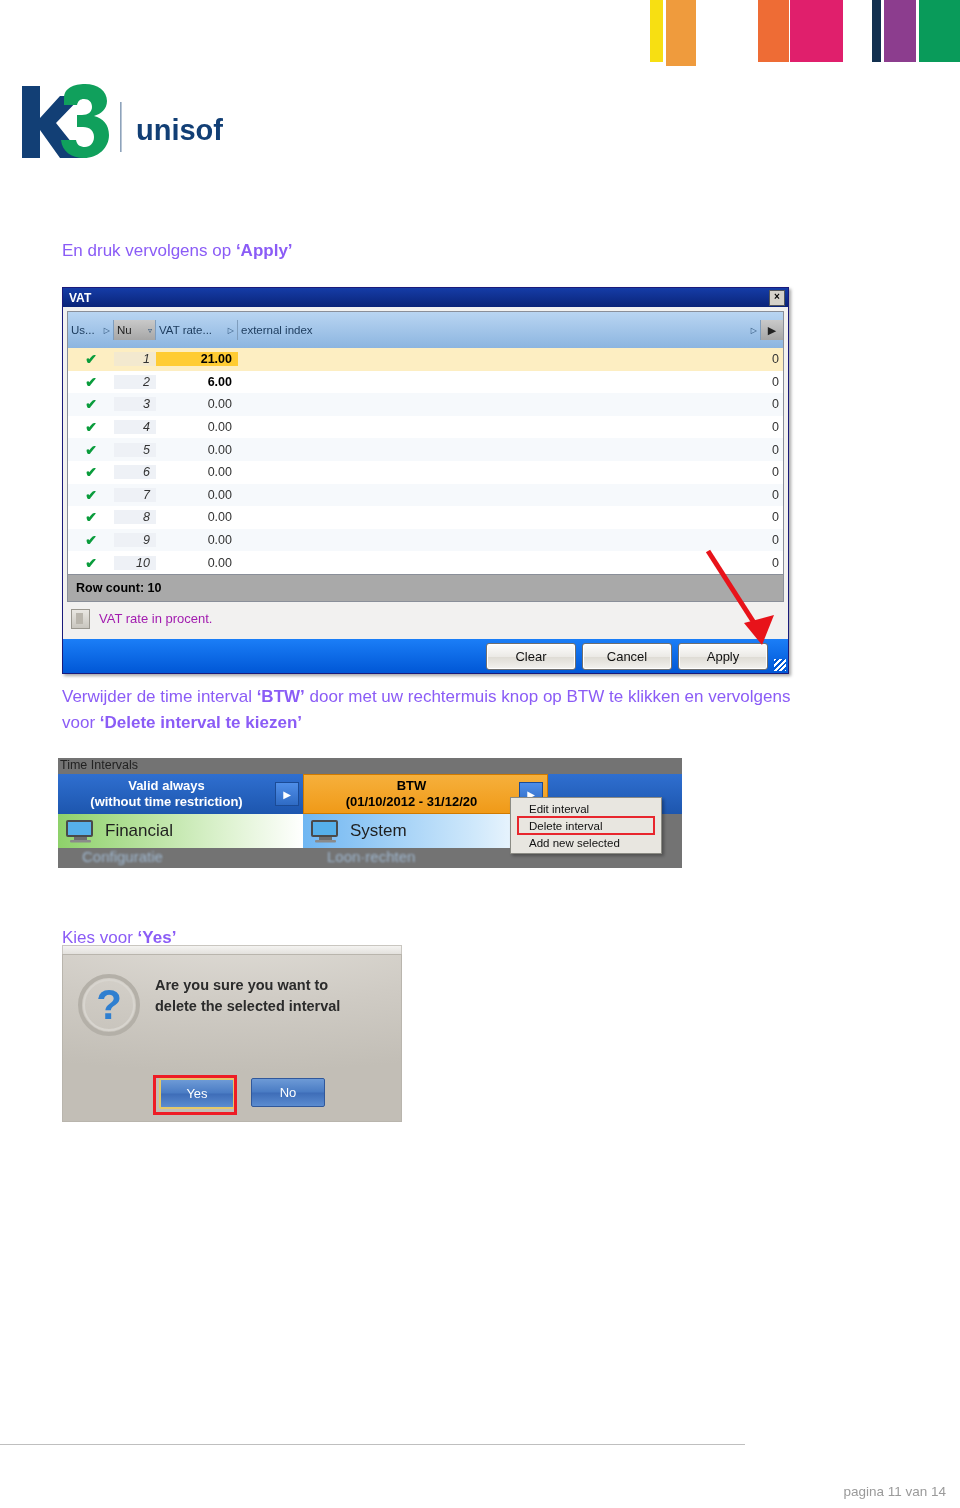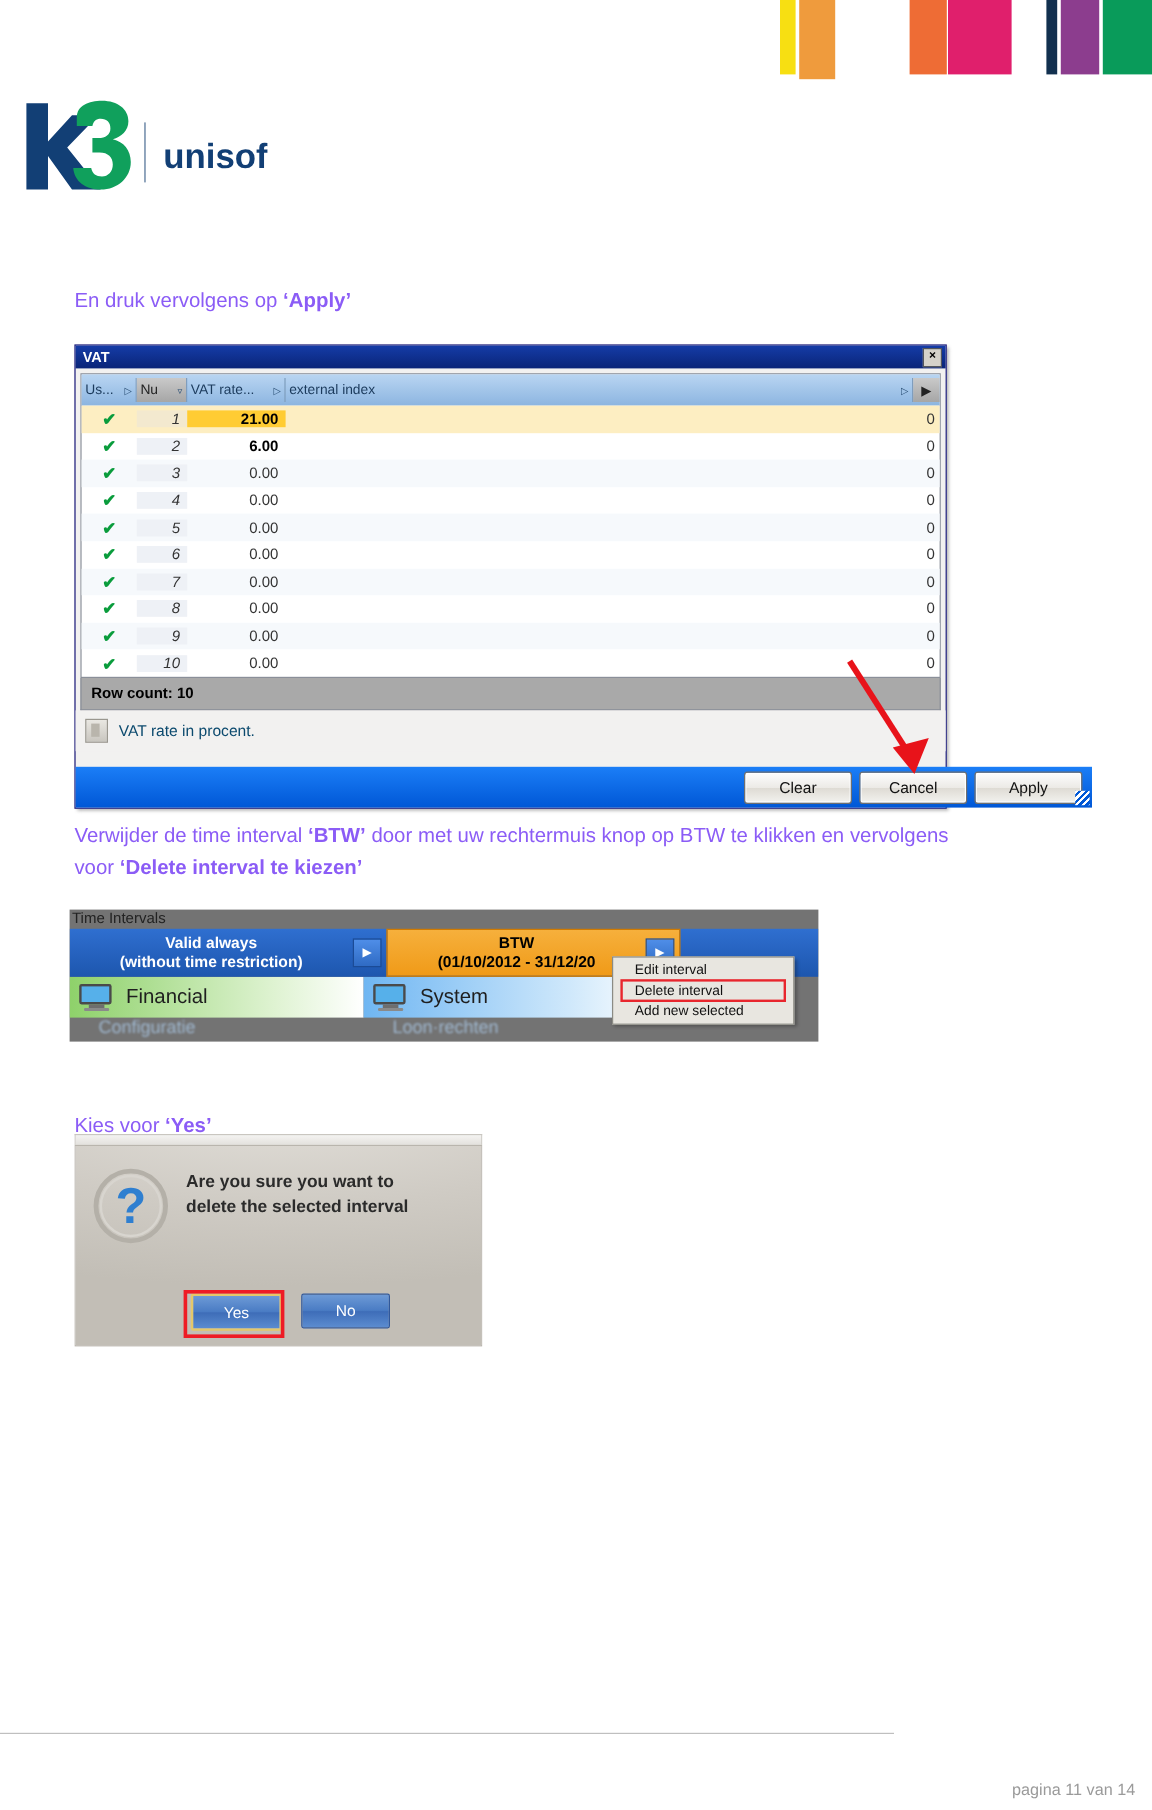--- a/index.html
+++ b/index.html
@@ -32,21 +32,21 @@
     position:relative;
   }
   .vat-close{
     position:absolute;right:3px;top:2px;width:14px;height:14px;
     background:#d5d2ca;border:1px solid #53565c;color:#000;
     font-size:10px;line-height:12px;text-align:center;font-weight:bold;
     font-family:"Liberation Sans",sans-serif;
   }
   .vat-inner{padding:4px 4px 0 4px;}
   .grid{border:1px solid #8a8f99;background:#fff;}
-  .grid-head{display:flex;height:26px;background:#9cc1e8;
+  .grid-head{display:flex;height:36px;background:#9cc1e8;
     background:linear-gradient(to bottom,#b9d5f2 0%,#8cb5e0 100%);
     font-size:11.5px;color:#1b3a5c;align-items:center;}
   .gh{height:20px;display:flex;align-items:center;padding:0 3px;
       border-right:1px solid #7f9dbd;box-sizing:border-box;position:relative;}
   .gh .tri{font-size:8px;color:#2a4f75;margin-left:auto;padding-left:4px;}
   .gh-use{width:46px;}
   .gh-nu{width:42px;background:linear-gradient(to bottom,#c9c9c9,#a6a6a6);color:#222;}
   .gh-rate{width:82px;}
   .gh-ext{flex:1;}
   .gh-end{width:22px;background:linear-gradient(to bottom,#c9c9c9,#a6a6a6);
@@ -65,45 +65,45 @@
   .grow.alt{background:#f6f9fc;}
   .grow.sel{background:#fdeec2;}
   .grow.sel .c-nu{background:#f3e9cf;}
   .grow.sel .c-rate{background:#ffcc33;font-weight:bold;color:#000;}
   .grow.r2 .c-rate{font-weight:bold;color:#000;}
   .rowcount{height:26px;background:#a9a9a9;color:#000;font-size:12.5px;
      font-weight:bold;display:flex;align-items:center;padding-left:8px;
      border-left:1px solid #8a8f99;border-right:1px solid #8a8f99;
      border-bottom:1px solid #8a8f99;}
   .hintbar{height:34px;display:flex;align-items:center;padding-left:8px;
-     background:#f2f1f0;font-size:13px;color:#0c4a6e;}
+     background:#f2f1f0;font-size:13px;color:#a21caf;}
   .hint-icon{width:17px;height:18px;margin-right:9px;
      background:linear-gradient(to bottom,#e9e7e2,#c9c6bf);
      border:1px solid #9a978f;position:relative;}
   .hint-icon:after{content:"";position:absolute;left:4px;top:3px;width:7px;height:11px;
      background:#b9b5ac;}
-  .btnbar{position:absolute;left:0;bottom:0;width:847px;height:34px;
+  .btnbar{position:absolute;left:0;bottom:0;width:725px;height:34px;
      background:#0a6ef0;background:linear-gradient(to bottom,#1b7ef7,#0057d6);
-     display:flex;align-items:center;justify-content:flex-end;padding-right:8px;
+     display:flex;align-items:center;justify-content:flex-end;padding-right:20px;
      box-sizing:border-box;}
   .wbtn{width:88px;height:25px;margin-left:6px;font-size:13px;color:#111;
      background:linear-gradient(to bottom,#fdfdfd 0%,#eceae6 50%,#dedbd4 51%,#f3f2ef 100%);
      border:1px solid #6f6f6f;border-radius:3px;display:flex;align-items:center;
      justify-content:center;box-shadow:inset 0 0 0 1px #fff;}
   .resizer{position:absolute;right:2px;bottom:2px;width:12px;height:12px;
      background:repeating-linear-gradient(135deg,#ffffff 0 2px,#0057d6 2px 4px);}
   
   .arrow-svg{position:absolute;pointer-events:none;}
   
   .tiwrap{position:absolute;left:58px;top:758px;width:624px;height:110px;
      overflow:hidden;background:#737373;}
   .ti-label{font-size:12.5px;color:#222;padding:0 0 2px 2px;}
   .ti-bar{display:flex;height:40px;}
   .ti-tab{display:flex;align-items:center;position:relative;box-sizing:border-box;}
-  .ti-blue{width:264px;background:linear-gradient(to bottom,#2f6fd0,#1d56ae);color:#fff;}
+  .ti-blue{width:245px;background:linear-gradient(to bottom,#2f6fd0,#1d56ae);color:#fff;}
   .ti-or{width:245px;background:linear-gradient(to bottom,#f6b03c,#f09a18);color:#000;
      border:1px solid #d07a00;}
   .ti-txt{flex:1;text-align:center;font-size:13px;font-weight:bold;line-height:16px;}
   .ti-arrowbox{width:22px;height:22px;margin-right:4px;
      background:linear-gradient(to bottom,#4f8ee8,#2f6bc4);
      border:1px solid #1b4b96;display:flex;align-items:center;justify-content:center;
      color:#fff;font-size:10px;}
   .ti-or .ti-arrowbox{background:linear-gradient(to bottom,#4f8ee8,#2f6bc4);}
   .ti-rest{flex:1;background:linear-gradient(to bottom,#2f6fd0,#1d56ae);}
   .ti-row2{display:flex;height:34px;}

